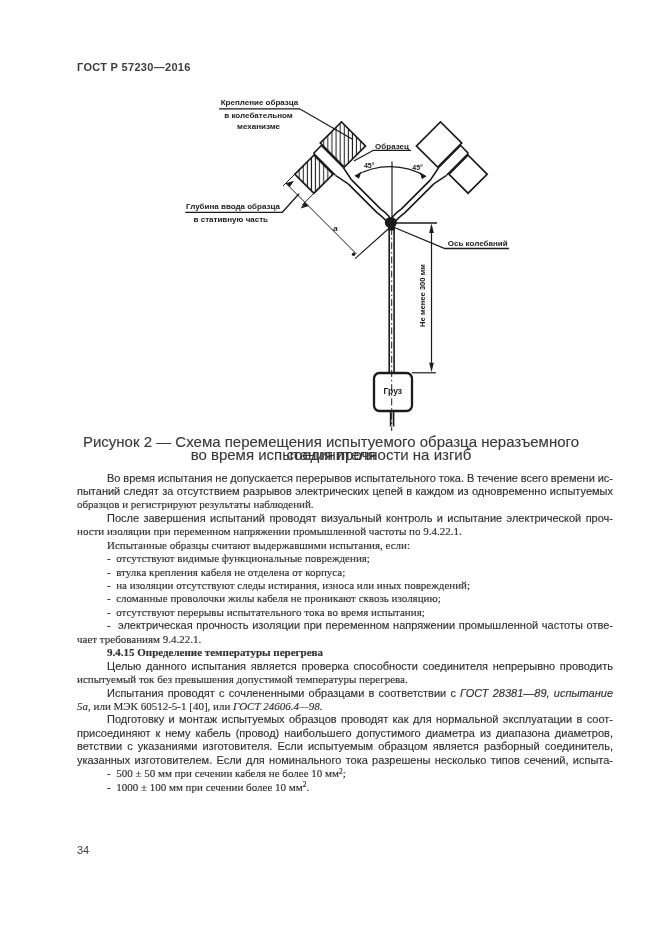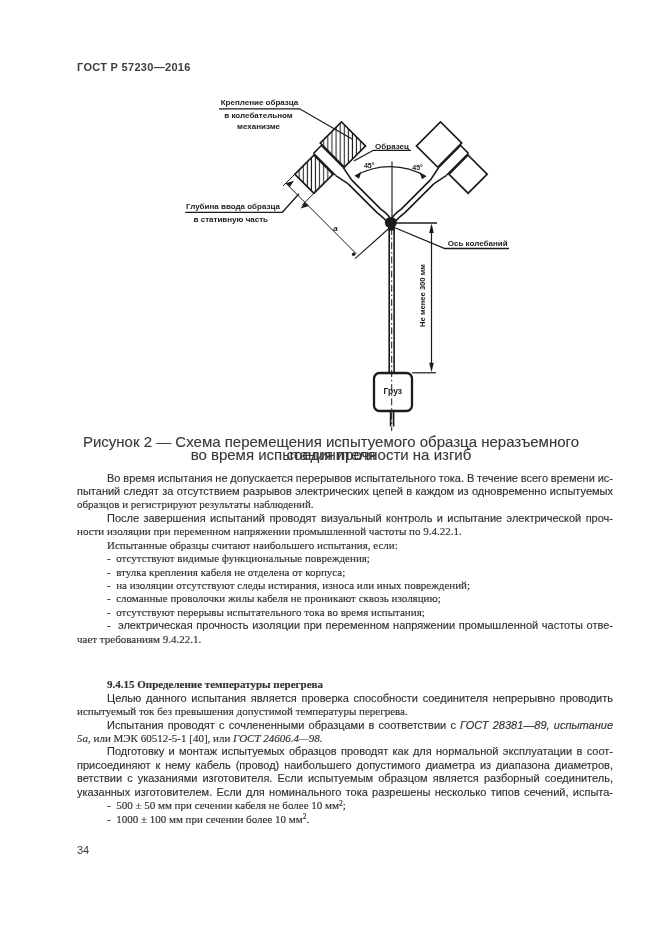--- a/index.html
+++ b/index.html
@@ -127,29 +127,29 @@
 <div class="cap" style="top:435.3px;">Рисунок 2 — Схема перемещения испытуемого образца неразъемного соединителя</div>
 
 <div class="cap" style="top:447.6px;">во время испытания прочности на изгиб</div>
 
 <div class="body">
 <div class="ji" style="word-spacing:-0.35px;">Во время испытания не допускается перерывов испытательного тока. В течение всего времени ис-</div>
 <div class="j">пытаний следят за отсутствием разрывов электрических цепей в каждом из одновременно испытуемых</div>
 <div class="ln">образцов и регистрируют результаты наблюдений.</div>
 <div class="ji">После завершения испытаний проводят визуальный контроль и испытание электрической проч-</div>
 <div class="ln">ности изоляции при переменном напряжении промышленной частоты по 9.4.22.1.</div>
-<div class="ln in">Испытанные образцы считают наибольшего испытания, если:</div>
+<div class="ln in">Испытанные образцы считают выдержавшими испытания, если:</div>
 <div class="ln in">-&nbsp; отсутствуют видимые функциональные повреждения;</div>
 <div class="ln in">-&nbsp; втулка крепления кабеля не отделена от корпуса;</div>
 <div class="ln in">-&nbsp; на изоляции отсутствуют следы истирания, износа или иных повреждений;</div>
 <div class="ln in">-&nbsp; сломанные проволочки жилы кабеля не проникают сквозь изоляцию;</div>
 <div class="ln in">-&nbsp; отсутствуют перерывы испытательного тока во время испытания;</div>
 <div class="ji">-&nbsp; электрическая прочность изоляции при переменном напряжении промышленной частоты отве-</div>
 <div class="ln">чает требованиям 9.4.22.1.</div>
-<div class="ln in" style="font-weight:bold;margin-top:32px;">9.4.15 Определение температуры перегрева</div>
+<div class="ln in" style="font-weight:bold;">9.4.15 Определение температуры перегрева</div>
 <div class="ji">Целью данного испытания является проверка способности соединителя непрерывно проводить</div>
 <div class="ln">испытуемый ток без превышения допустимой температуры перегрева.</div>
 <div class="ji">Испытания проводят с сочлененными образцами в соответствии с <i>ГОСТ 28381—89, испытание</i></div>
 <div class="ln"><i>5а,</i> или МЭК 60512-5-1 [40], или <i>ГОСТ 24606.4—98.</i></div>
 <div class="ji">Подготовку и монтаж испытуемых образцов проводят как для нормальной эксплуатации в соот-</div>
 <div class="j">присоединяют к нему кабель (провод) наибольшего допустимого диаметра из диапазона диаметров,</div>
 <div class="j">ветствии с указаниями изготовителя. Если испытуемым образцом является разборный соединитель,</div>
 <div class="j">указанных изготовителем. Если для номинального тока разрешены несколько типов сечений, испыта-</div>
 <div class="ln in">-&nbsp; 500 ± 50 мм при сечении кабеля не более 10 мм<sup>2</sup>;</div>
 <div class="ln in">-&nbsp; 1000 ± 100 мм при сечении более 10 мм<sup>2</sup>.</div>

